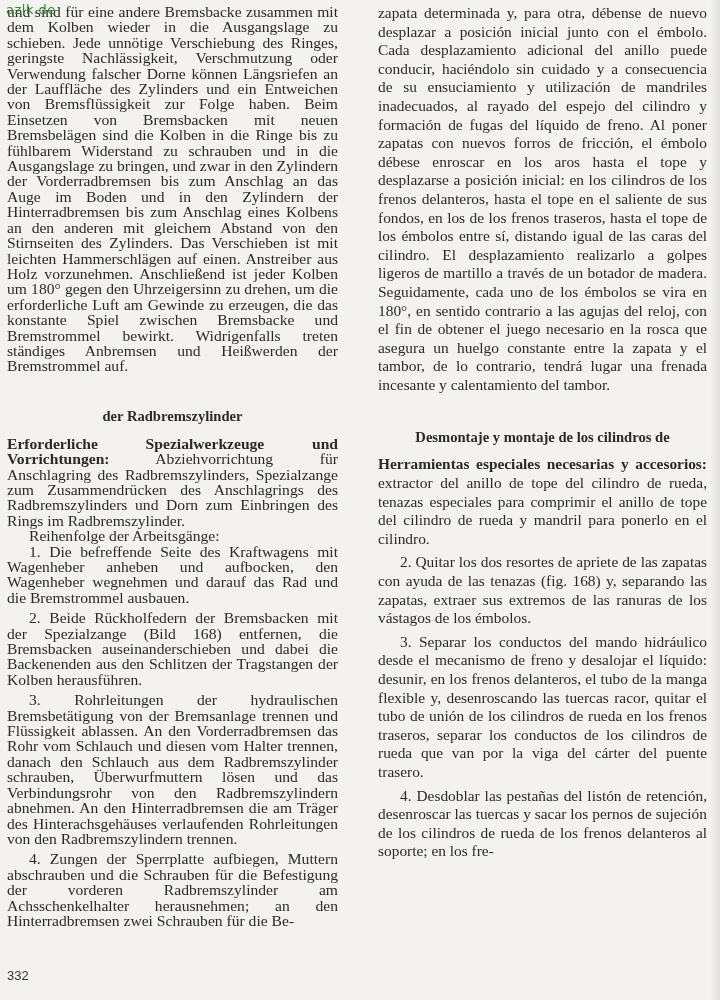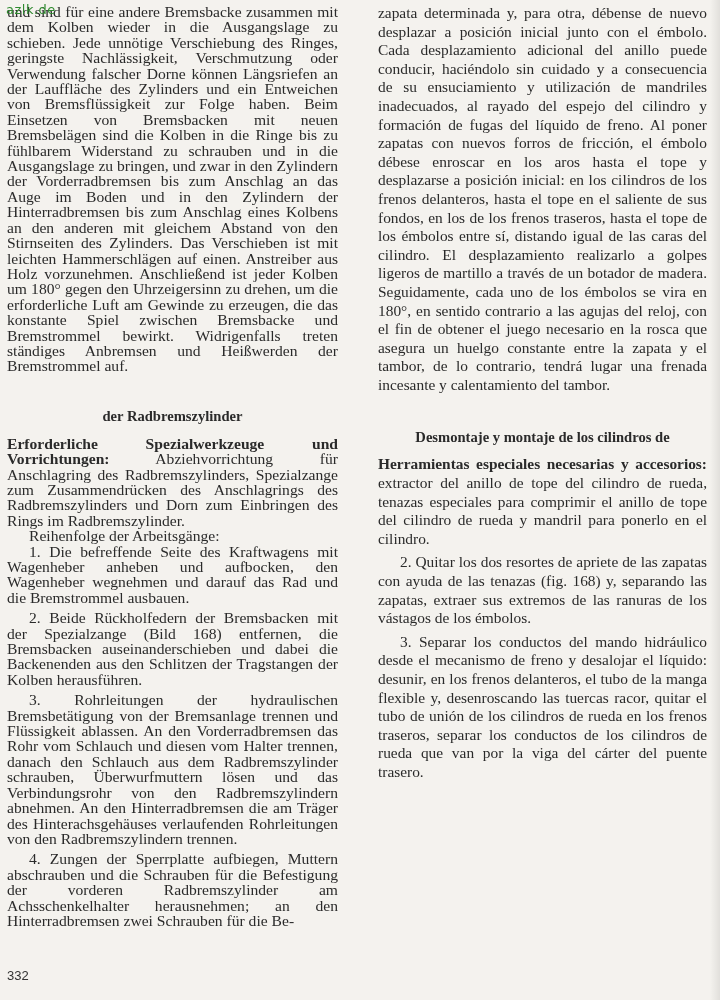--- a/index.html
+++ b/index.html
@@ -59,16 +59,17 @@
 </div>
 
 <div class="col right">
   <p>zapata determinada y, para otra, débense de nuevo desplazar a posición inicial junto con el émbolo. Cada desplazamiento adicional del anillo puede conducir, haciéndolo sin cuidado y a consecuencia de su ensuciamiento y utilización de mandriles inadecuados, al rayado del espejo del cilindro y formación de fugas del líquido de freno. Al poner zapatas con nuevos forros de fricción, el émbolo débese enroscar en los aros hasta el tope y desplazarse a posición inicial: en los cilindros de los frenos delanteros, hasta el tope en el saliente de sus fondos, en los de los frenos traseros, hasta el tope de los émbolos entre sí, distando igual de las caras del cilindro. El desplazamiento realizarlo a golpes ligeros de martillo a través de un botador de madera. Seguidamente, cada uno de los émbolos se vira en 180°, en sentido contrario a las agujas del reloj, con el fin de obtener el juego necesario en la rosca que asegura un huelgo constante entre la zapata y el tambor, de lo contrario, tendrá lugar una frenada incesante y calentamiento del tambor.</p>
   <div class="heading">
     <div>Desmontaje y montaje de los cilindros de</div>
   </div>
   <p><span class="lead">Herramientas especiales necesarias y accesorios:</span><span> extractor del anillo de tope del cilindro de rueda, tenazas especiales para comprimir el anillo de tope del cilindro de rueda y mandril para ponerlo en el cilindro.</span></p>
   <p class="indent gap">2. Quitar los dos resortes de apriete de las zapatas con ayuda de las tenazas (fig. 168) y, separando las zapatas, extraer sus extremos de las ranuras de los vástagos de los émbolos.</p>
   <p class="indent gap">3. Separar los conductos del mando hidráulico desde el mecanismo de freno y desalojar el líquido: desunir, en los frenos delanteros, el tubo de la manga flexible y, desenroscando las tuercas racor, quitar el tubo de unión de los cilindros de rueda en los frenos traseros, separar los conductos de los cilindros de rueda que van por la viga del cárter del puente trasero.</p>
+  <p class="indent gap">4. Desdoblar las pestañas del listón de retención, desenroscar las tuercas y sacar los pernos de sujeción de los cilindros de rueda de los frenos delanteros al soporte; en los fre-</p>
 </div>
 
 <div class="pagenum">332</div>
 <div class="edge"></div>
 
 </body></html>

